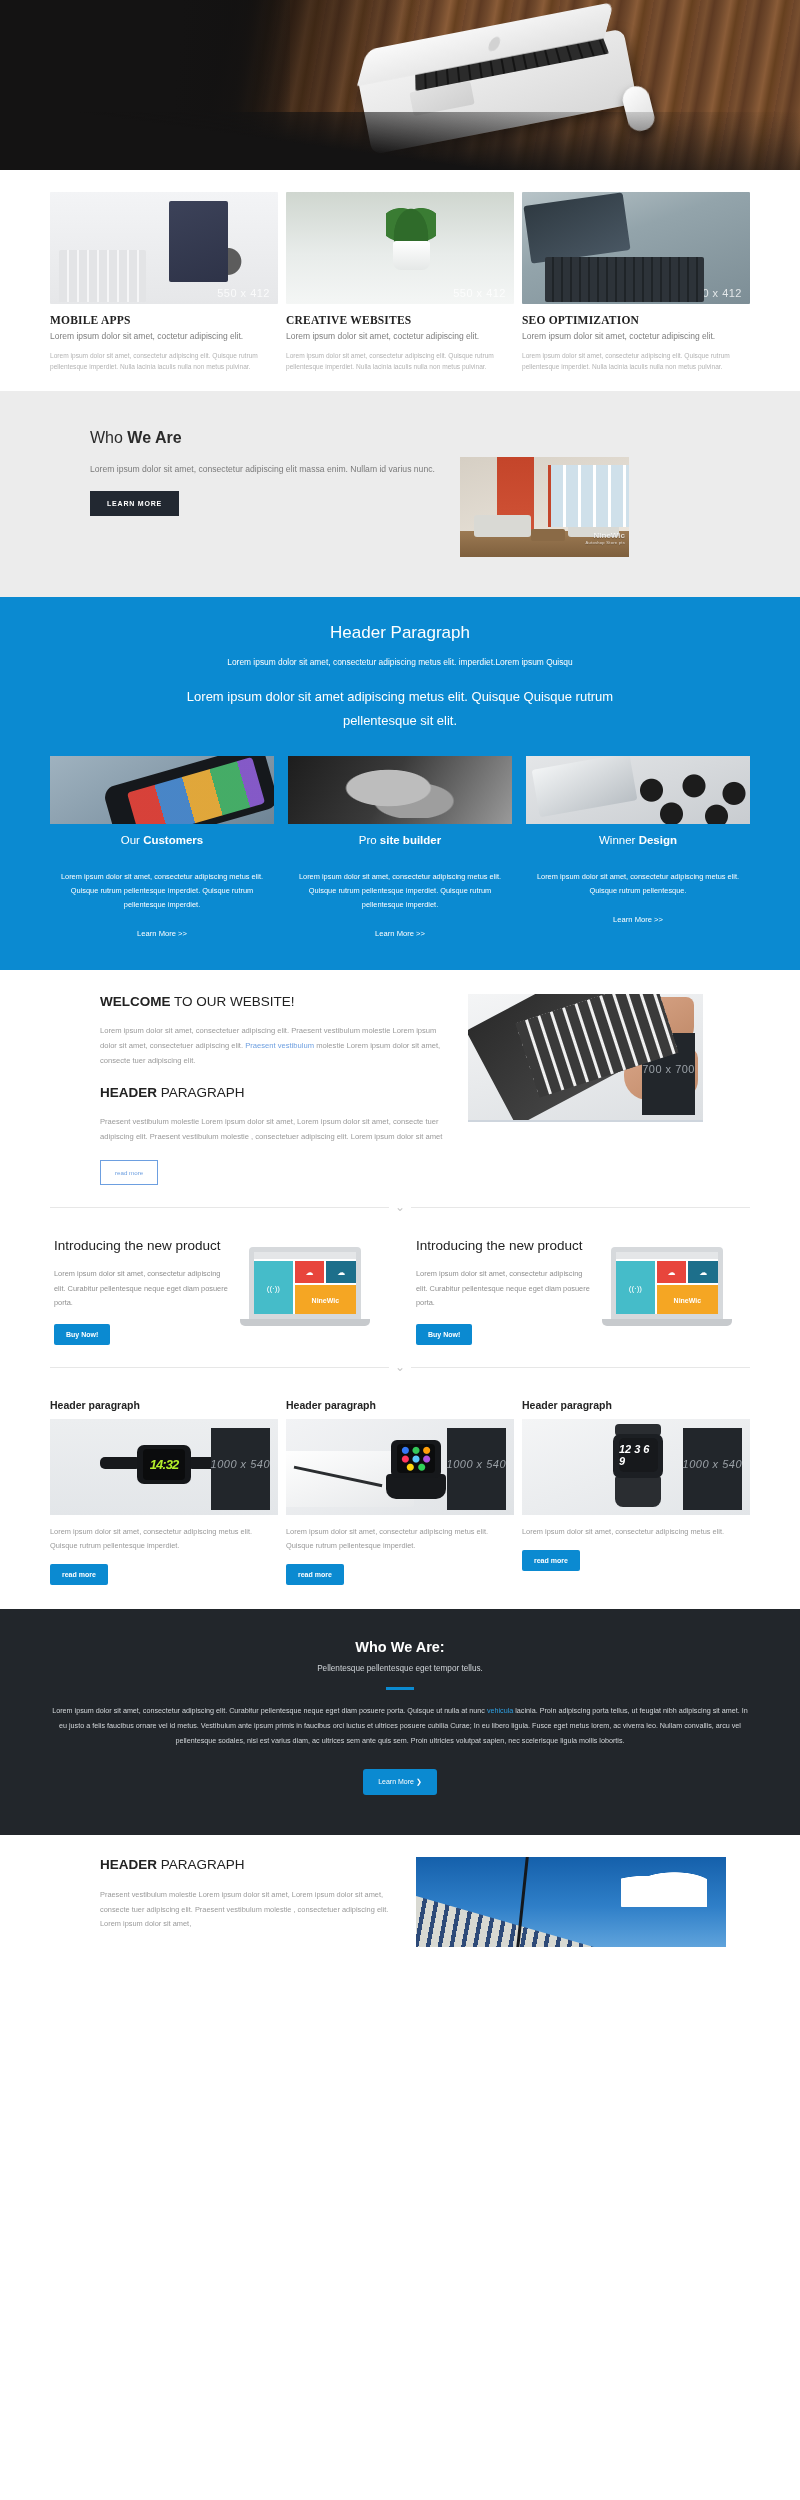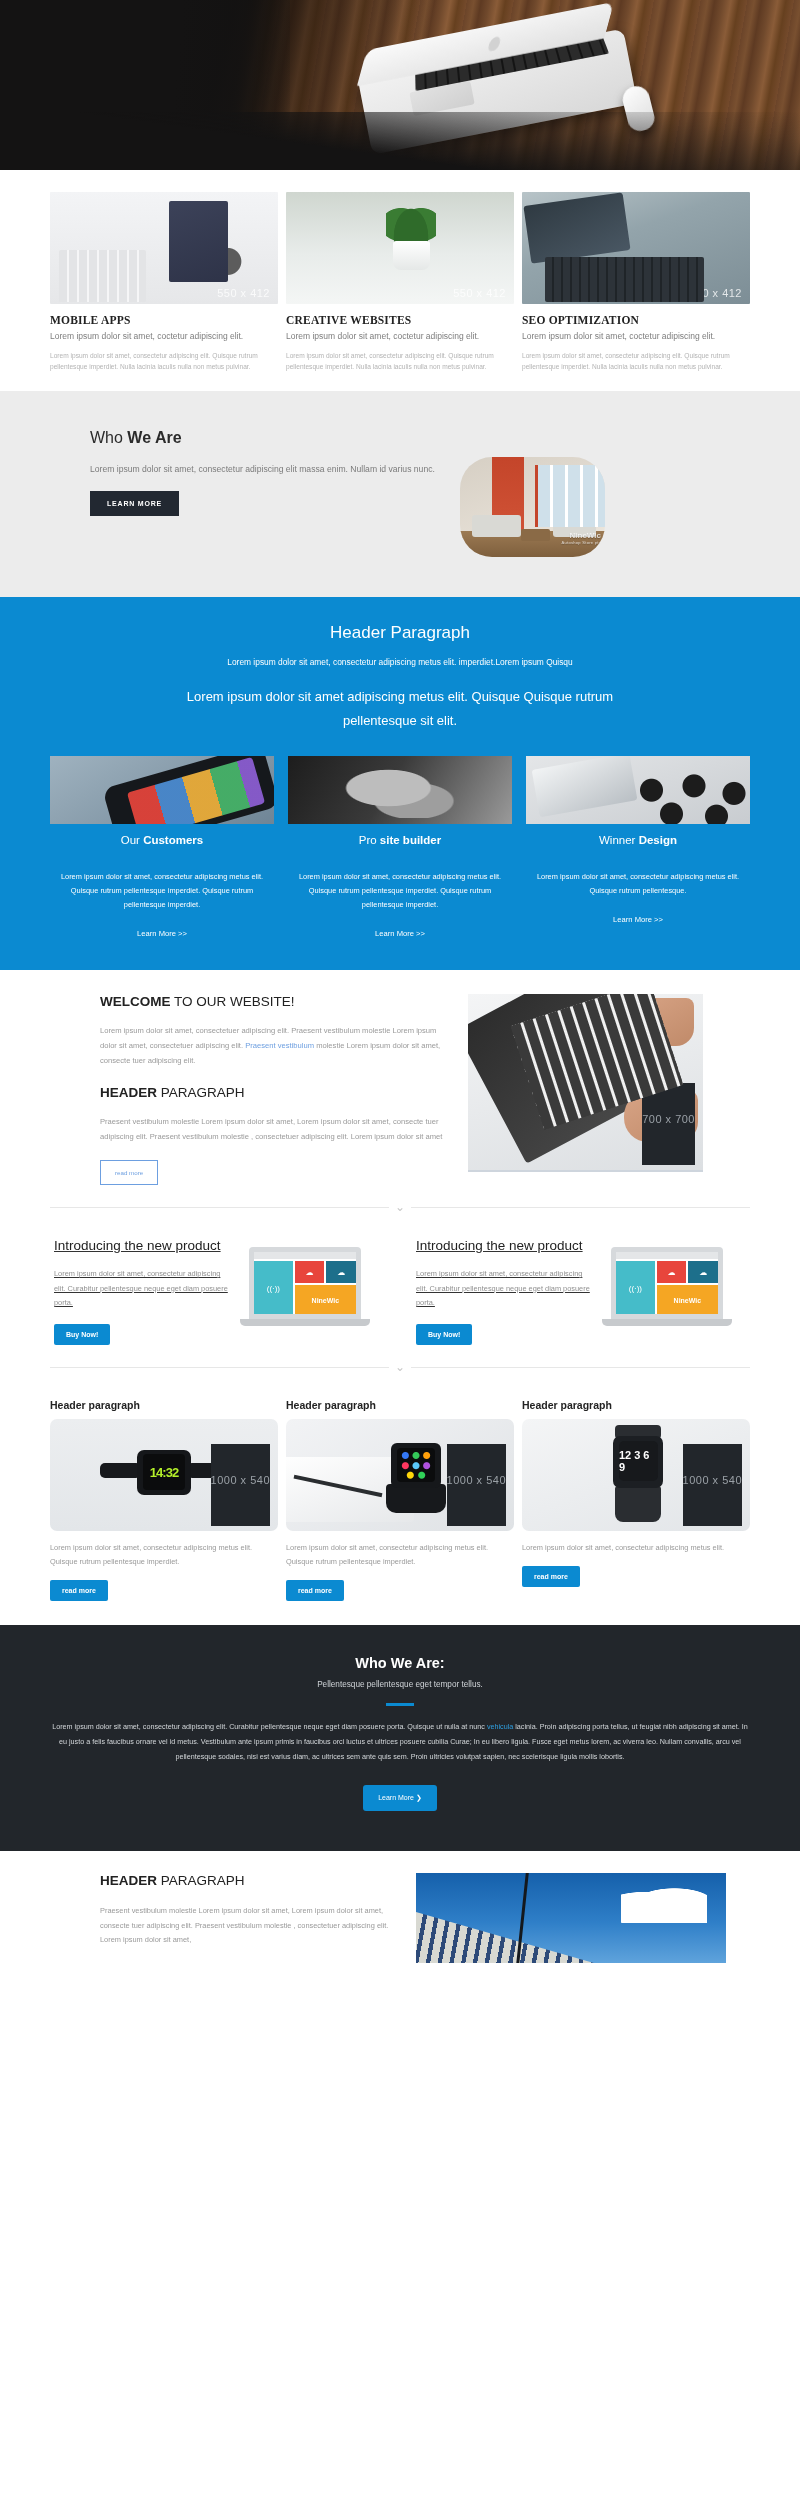--- a/index.html
+++ b/index.html
@@ -154,22 +154,22 @@
   .who-left { width: 390px; padding-left: 40px; }
   .who h2 { font-size: 16px; font-weight: 400; color: #2b2b2b; margin-bottom: 14px; }
   .who h2 b { font-weight: 700; }
   .who .p1 { font-size: 8.6px; line-height: 1.9; color: #7b7b7b; margin-bottom: 14px; }
   .who .p2 { font-size: 7.4px; line-height: 2.0; color: #9a9a9a; margin-bottom: 18px; }
   .btn-dark {
     display:inline-block; background:#222831; color:#fff;
     font-size: 7px; font-weight: 700; letter-spacing: .8px;
     padding: 9px 17px; border: 0; cursor: pointer;
   }
-  .who-img { width: 145px; height: 100px; margin-top: 28px; position: relative; overflow: hidden;
-    background: linear-gradient(160deg,#d6cfc4,#efe9e0); border-radius: 32px; }
+  .who-img { width: 169px; height: 100px; margin-top: 28px; position: relative; overflow: hidden;
+    background: linear-gradient(160deg,#d6cfc4,#efe9e0); }
   .art-room::before{
     content:""; position:absolute; left:22%; top:0; width:22%; height:100%;
     background: linear-gradient(180deg,#c4452a,#d4573a);
   }
   .art-room::after{
     content:""; position:absolute; left:52%; top:8%; width:46%; height:62%;
     background: repeating-linear-gradient(to right,#cfe0ea 0 12px,#ffffff 12px 15px);
     border-left: 3px solid #c4452a;
   }
   .art-room .room-floor{
@@ -246,21 +246,21 @@
   .welcome-inner { display:flex; gap: 18px; }
   .welcome-left { width: 400px; padding-left: 50px; }
   .welcome h2 { font-size: 13.5px; font-weight: 400; color:#222; margin-bottom: 14px; }
   .welcome h2 b { font-weight: 700; }
   .welcome p { font-size: 7.6px; line-height: 2.0; color:#9a9a9a; margin-bottom: 16px; }
   .welcome p .lnk { color:#6d9fe0; }
   .btn-outline {
     display:inline-block; border: 1px solid #6d9fe0; color:#6d9fe0; background:#fff;
     font-size: 6.2px; padding: 8px 14px; cursor: pointer;
   }
-  .welcome-img { width: 235px; height: 178px; position: relative; overflow:hidden;
+  .welcome-img { width: 235px; height: 128px; position: relative; overflow:hidden;
     background: linear-gradient(165deg,#f4f5f6,#dcdfe2); border-bottom: 2px solid #ced5dd; }
   .art-typing::before{
     content:""; position:absolute; left:6%; top:-6%; width:68%; height:86%;
     background: linear-gradient(160deg,#2c2c2c,#4a4a4a);
     border-radius: 4px; transform: rotate(-28deg);
   }
   .art-typing::after{
     content:""; position:absolute; left:24%; top:4%; width:62%; height:62%;
     background: repeating-linear-gradient(to right,#3a3a3a 0 10px,#f0f0f0 10px 13px),
                 repeating-linear-gradient(to bottom,#3a3a3a 0 9px,#f0f0f0 9px 12px);
@@ -275,21 +275,21 @@
   .chev-divider { position: relative; height: 44px; }
   .chev-divider .line { position:absolute; left: 50px; right: 50px; top: 22px; height:1px; background:#e7e7e7; }
   .chev-divider .chev {
     position:absolute; left:50%; top: 14px; transform: translateX(-50%);
     width: 22px; height: 16px; background:#fff; display:flex; align-items:center; justify-content:center;
     color:#c9c9c9; font-size: 12px; line-height: 1;
   }
 
   
   .product { padding: 8px 0 0; background:#fff; }
-  .prod-grid { display:flex; gap: 24px; text-decoration: underline; }
+  .prod-grid { display:flex; gap: 24px; }
   .prod { width: 338px; display:flex; gap: 10px; align-items: flex-start; }
   .prod-text { width: 180px; padding-left: 4px; }
   .prod h3 { font-size: 13.5px; font-weight: 400; color:#222; line-height: 1.35; margin-bottom: 12px; }
   .prod p { font-size: 7.4px; line-height: 1.95; color:#8f8f8f; margin-bottom: 12px; }
   .btn-blue {
     display:inline-block; background:#0b8ad1; color:#fff; border:0;
     font-size: 7px; font-weight: 700; padding: 7px 12px; border-radius: 2px; cursor:pointer;
   }
   .laptop-ill { width: 130px; margin-top: 10px; }
   .ill-screen {
@@ -311,21 +311,21 @@
   .ill-orange { flex:1; background:#f5a623; position:relative; }
   .ill-orange::after{ content:"NineWic"; position:absolute; left:50%; top:50%; transform:translate(-50%,-50%);
     color:#fff; font-size: 7px; font-weight: 700; white-space: nowrap; }
   .ill-foot { width: 130px; height: 7px; background:#c7cacd; border-radius: 0 0 5px 5px; margin: 0 auto; }
 
   
   .cards { padding: 10px 0 24px; background:#fff; }
   .cards-grid { display:flex; gap: 8px; }
   .card { width: 228px; }
   .card h4 { font-size: 10.5px; font-weight: 700; color:#232323; margin-bottom: 8px; }
-  .card .thumb { height: 112px; border-radius: 7px; }
+  .card .thumb { height: 96px; border-radius: 0; font-style: italic; }
   .card p { font-size: 7.4px; line-height: 1.95; color:#999; margin: 10px 0 10px; }
   .art-watch1 { background: linear-gradient(180deg,#eceef0,#e3e6e9); }
   .art-watch1 .w-body { position:absolute; left:38%; top:28%; width:24%; height:40%;
     background:#15171a; border-radius:7px; }
   .art-watch1 .w-face { position:absolute; left:41%; top:32%; width:18%; height:32%;
     background:#0b0c0d; border-radius:4px; color:#b4f02a; font-size:13px; font-weight:700;
     display:flex; align-items:center; justify-content:center; letter-spacing:-1px; }
   .art-watch1 .w-strap1 { position:absolute; left:22%; top:40%; width:18%; height:13%;
     background:#17191c; border-radius:5px; }
   .art-watch1 .w-strap2 { position:absolute; right:20%; top:40%; width:20%; height:13%;

